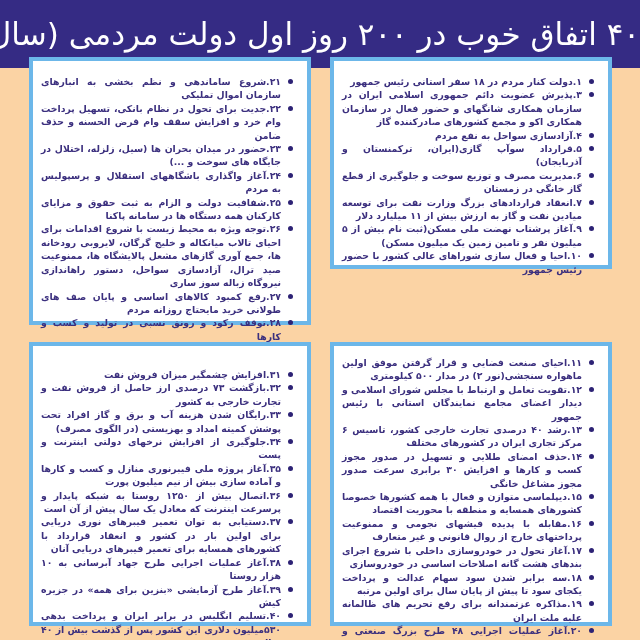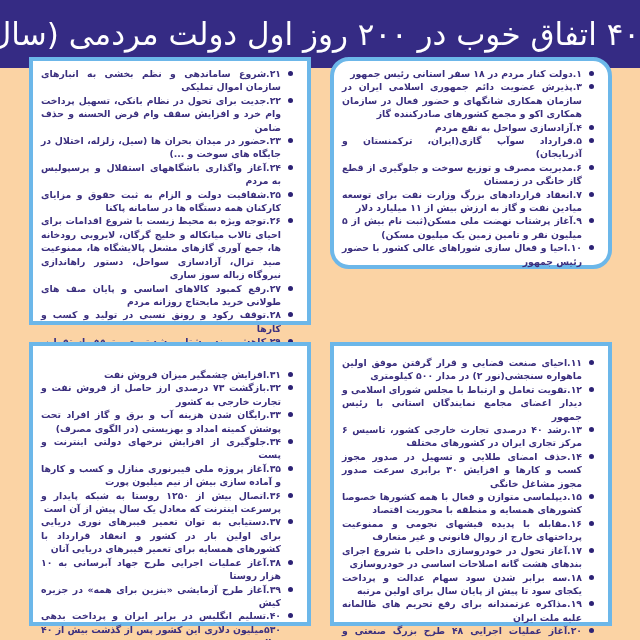--- a/index.html
+++ b/index.html
@@ -19,26 +19,26 @@
     }
     .panel {
       position: absolute; background: #ffffff;
       border: 4px solid #6cb7e9; box-sizing: border-box;
       direction: rtl; color: #3b2f7e;
     }
     .panel::after {
       content: ""; position: absolute; inset: -4px;
       border-right: 0; pointer-events: none;
     }
-    #panel-1 { left: 330px; top: 57px; width: 282px; height: 212px; border-radius: 19px; }
+    #panel-1 { left: 330px; top: 57px; width: 282px; height: 212px; }
     #panel-2 { left: 29px; top: 57px; width: 282px; height: 268px; }
     #panel-3 { left: 330px; top: 342px; width: 282px; height: 284px; }
     #panel-4 { left: 29px; top: 342px; width: 282px; height: 284px; }
     ul.items {
-      list-style: none; margin: 0; padding: 6px 14px 0 8px;
+      list-style: none; margin: 0; padding: 14px 14px 0 8px;
     }
     #panel-3 ul.items { padding-top: 10px; }
     #panel-4 ul.items { padding-top: 22px; }
     ul.items li {
       position: relative; padding-right: 12px;
       font-size: 9.3px; line-height: 13.4px; font-weight: bold;
       text-align: justify;
     }
     ul.items li::before {
       content: ""; position: absolute; right: 0; top: 4px;

